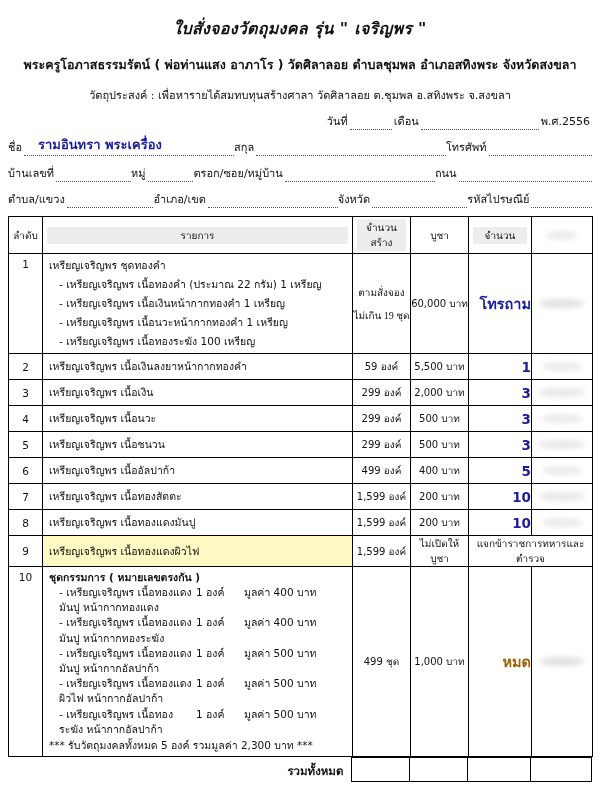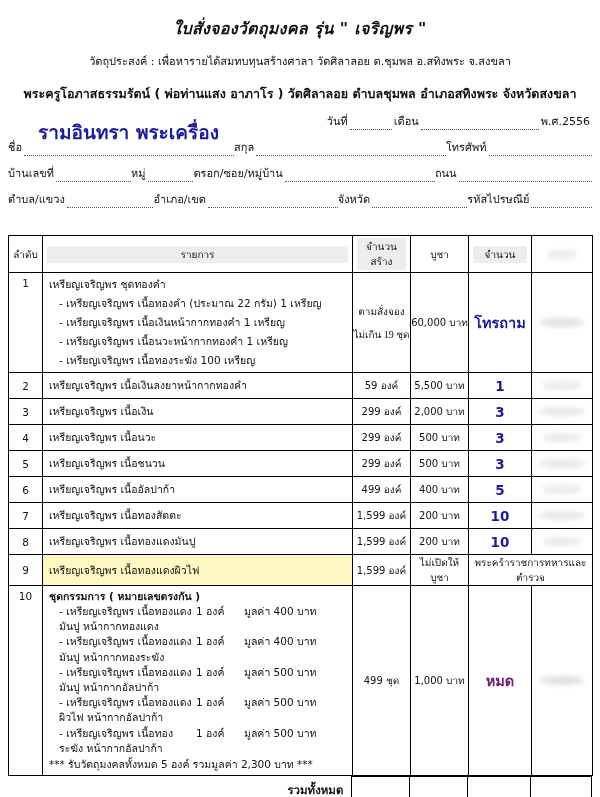--- a/index.html
+++ b/index.html
@@ -20,35 +20,35 @@
   .dots { border-bottom:1px dotted #555; height:12px; }
   .date-line .d1 { width:42px; }
   .date-line .d2 { width:118px; }
   .date-line .lbl { padding:0 2px; }
 
   .form-line { display:flex; align-items:flex-end; font-size:11px; height:26px; }
   .form-line .lbl { padding:0 2px 0 0; white-space:nowrap; }
   .form-line .fill { flex:1; }
   .name-slot { position:relative; width:210px; }
   .name-value {
-    position:absolute; left:14px; bottom:8px;
-    font-size:19px; font-weight:700; white-space:nowrap;
+    position:absolute; left:14px; bottom:0;
+    font-size:13px; font-weight:700; white-space:nowrap;
   }
 
   
-  table.main { border-collapse:collapse; table-layout:fixed; width:584px; margin-top:27px; border:1.5px solid #000; }
+  table.main { border-collapse:collapse; table-layout:fixed; width:584px; margin-top:8px; border:1.5px solid #000; }
   table.main td, table.main th { border:1px solid #000; vertical-align:middle; font-weight:400; }
   col.c1{width:34px;} col.c2{width:310px;} col.c3{width:58px;} col.c4{width:58px;} col.c5{width:63px;} col.c6{width:61px;}
   th { font-size:10px; font-weight:700; height:22px; }
   th .hbg { background:#ededed; border-radius:2px; margin:2px 4px; padding:1px 0; }
   td { font-size:10.5px; }
   .c-no { text-align:center; }
   .c-item { text-align:left; padding:2px 4px 2px 6px; }
   .c-made,.c-price { text-align:center; font-size:10px; }
-  .c-qty { text-align:center; }
+  .c-qty { text-align:right; }
   .qty-num { font-weight:700; font-size:13.5px; }
   .qty-big { font-weight:700; font-size:14.5px; }
   .simple-row td { height:26px; }
   .row9 .c-item, .gray { background:#fef9c3; }
   .row9 .c-note { text-align:center; font-size:10px; }
 
   .item-title { line-height:19px; }
   .item-sub { line-height:19px; padding-left:10px; }
   .set-title { font-weight:700; line-height:16px; }
   .set-sub { display:flex; line-height:15.2px; padding-left:10px; }
@@ -65,22 +65,22 @@
   table.total { border-collapse:collapse; table-layout:fixed; border:1.5px solid #000; }
   table.total td { border:1px solid #000; height:24px; }
   col.t3{width:58px;} col.t4{width:58px;} col.t5{width:63px;} col.t6{width:61px;}
 </style>
 </head>
 <body>
 
 <div>
 
   <div class="center doc-title">ใบสั่งจองวัตถุมงคล รุ่น " เจริญพร "</div>
+  <div class="center issuer">พระครูโอภาสธรรมรัตน์ ( พ่อท่านแสง อาภาโร ) วัดศิลาลอย ตำบลชุมพล อำเภอสทิงพระ จังหวัดสงขลา</div>
   <div class="center purpose">วัตถุประสงค์ : เพื่อหารายได้สมทบทุนสร้างศาลา วัดศิลาลอย ต.ชุมพล อ.สทิงพระ จ.สงขลา</div>
-  <div class="center issuer">พระครูโอภาสธรรมรัตน์ ( พ่อท่านแสง อาภาโร ) วัดศิลาลอย ตำบลชุมพล อำเภอสทิงพระ จังหวัดสงขลา</div>
 
   <div class="date-line">
     <span class="lbl">วันที่</span>
     <span class="dots d1"></span>
     <span class="lbl">เดือน</span>
     <span class="dots d2"></span>
     <span class="lbl">พ.ศ.2556</span>
   </div>
 
   <div class="form-line">
@@ -232,21 +232,21 @@
       <td class="c-blank">
             <div class="smudge w4"></div>
           </td>
     </tr>
 
     <tr class="simple-row row9">
       <td class="c-no">9</td>
       <td class="c-item">เหรียญเจริญพร เนื้อทองแดงผิวไฟ</td>
       <td class="c-made">1,599 องค์</td>
       <td class="c-price">ไม่เปิดให้บูชา</td>
-      <td class="c-note" colspan="2">พระคร้าราชการทหารและตำรวจ</td>
+      <td class="c-note" colspan="2">แจกข้าราชการทหารและตำรวจ</td>
     </tr>
 
     <tr>
       <td class="c-no" style="vertical-align:top; padding-top:4px;">10</td>
       <td class="c-item">
         <div class="set-title">ชุดกรรมการ ( หมายเลขตรงกัน )</div>
         <div class="set-sub">
           <span class="t">- เหรียญเจริญพร เนื้อทองแดงมันปู หน้ากากทองแดง</span>
           <span class="q">1 องค์</span>
           <span class="v">มูลค่า 400 บาท</span>
@@ -268,21 +268,21 @@
         </div>
         <div class="set-sub">
           <span class="t">- เหรียญเจริญพร เนื้อทองระฆัง หน้ากากอัลปาก้า</span>
           <span class="q">1 องค์</span>
           <span class="v">มูลค่า 500 บาท</span>
         </div>
         <div class="set-summary">*** รับวัตถุมงคลทั้งหมด 5 องค์ รวมมูลค่า 2,300 บาท ***</div>
       </td>
       <td class="c-made">499 ชุด</td>
       <td class="c-price">1,000 บาท</td>
-      <td class="c-qty"><span class="qty-big" style="color:#701a75;">หมด</span></td>
+      <td class="c-qty"><span class="qty-big" style="color:#a16207;">หมด</span></td>
       <td class="c-blank">
             <div class="smudge w1"></div>
           </td>
     </tr>
   </tbody>
     </table>
 
   <div class="total-row">
     <div class="total-label-zone">รวมทั้งหมด</div>
     <table class="total">

